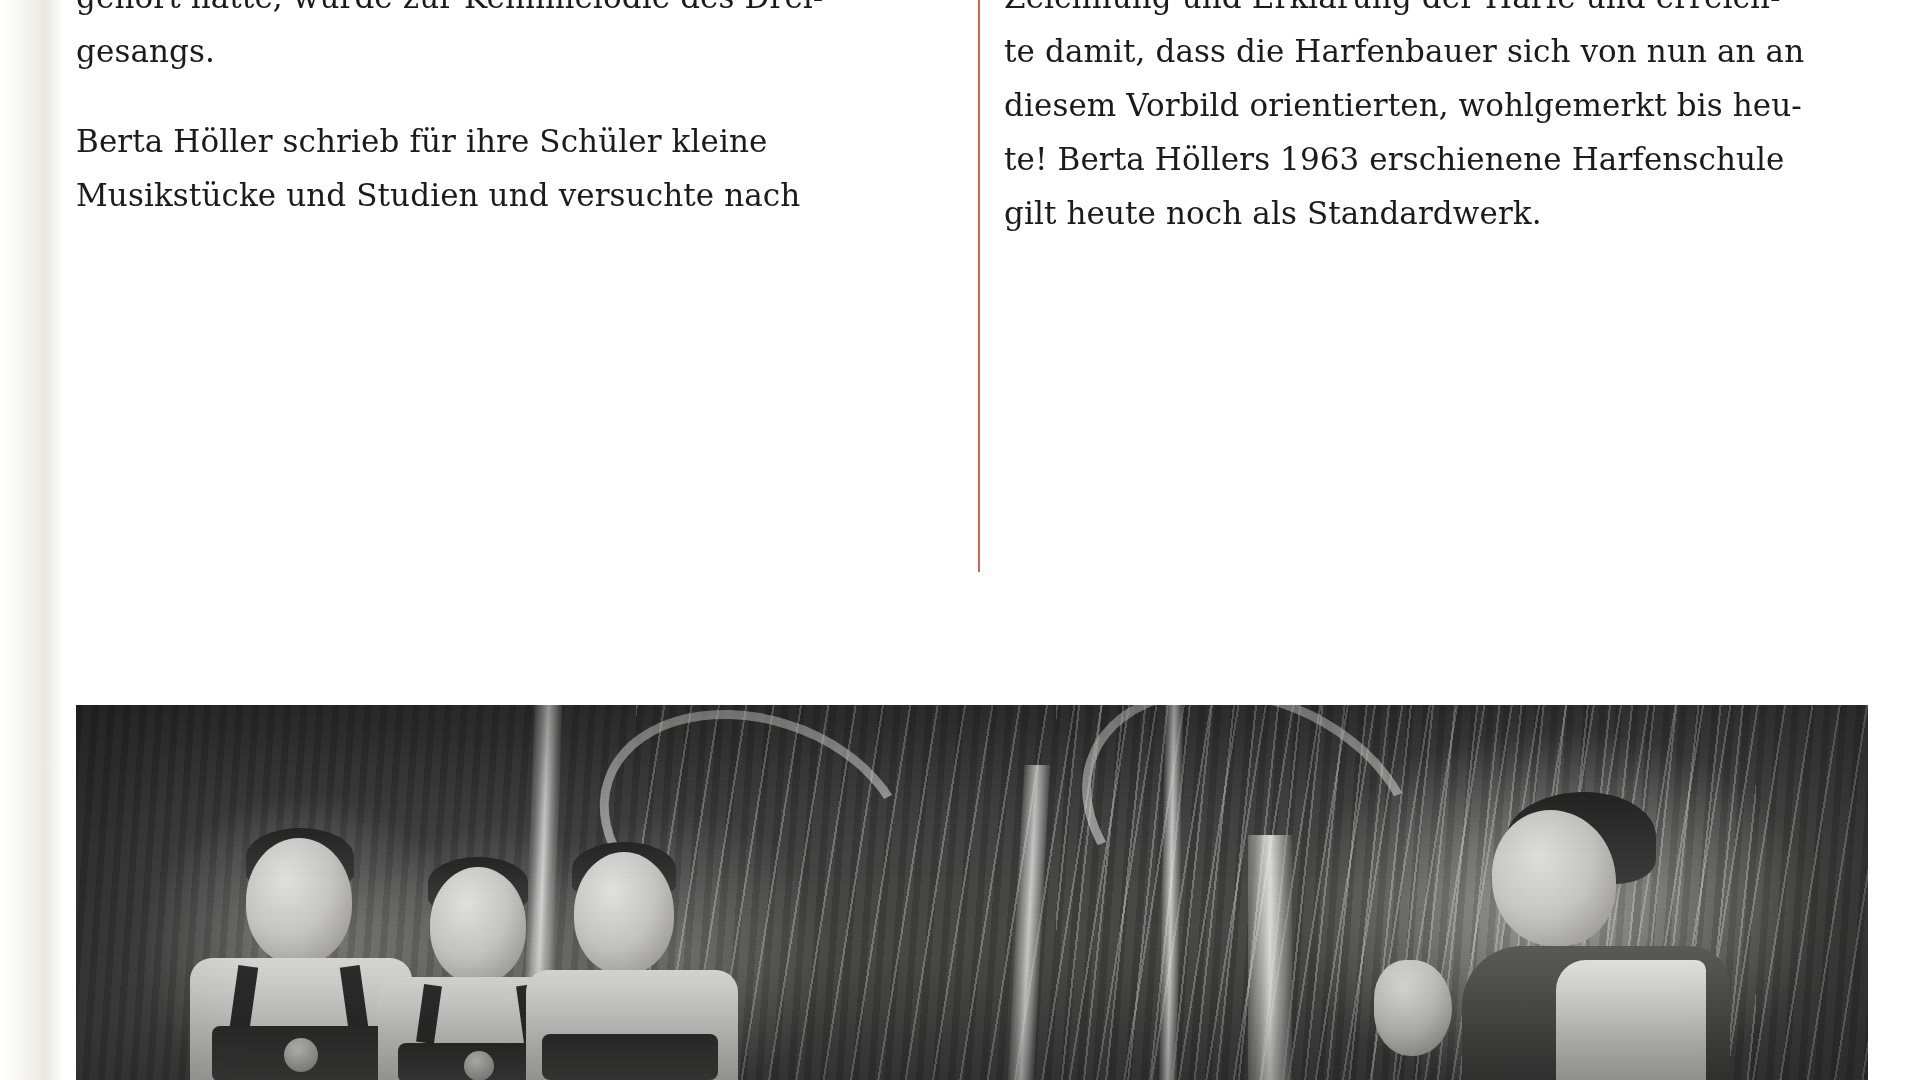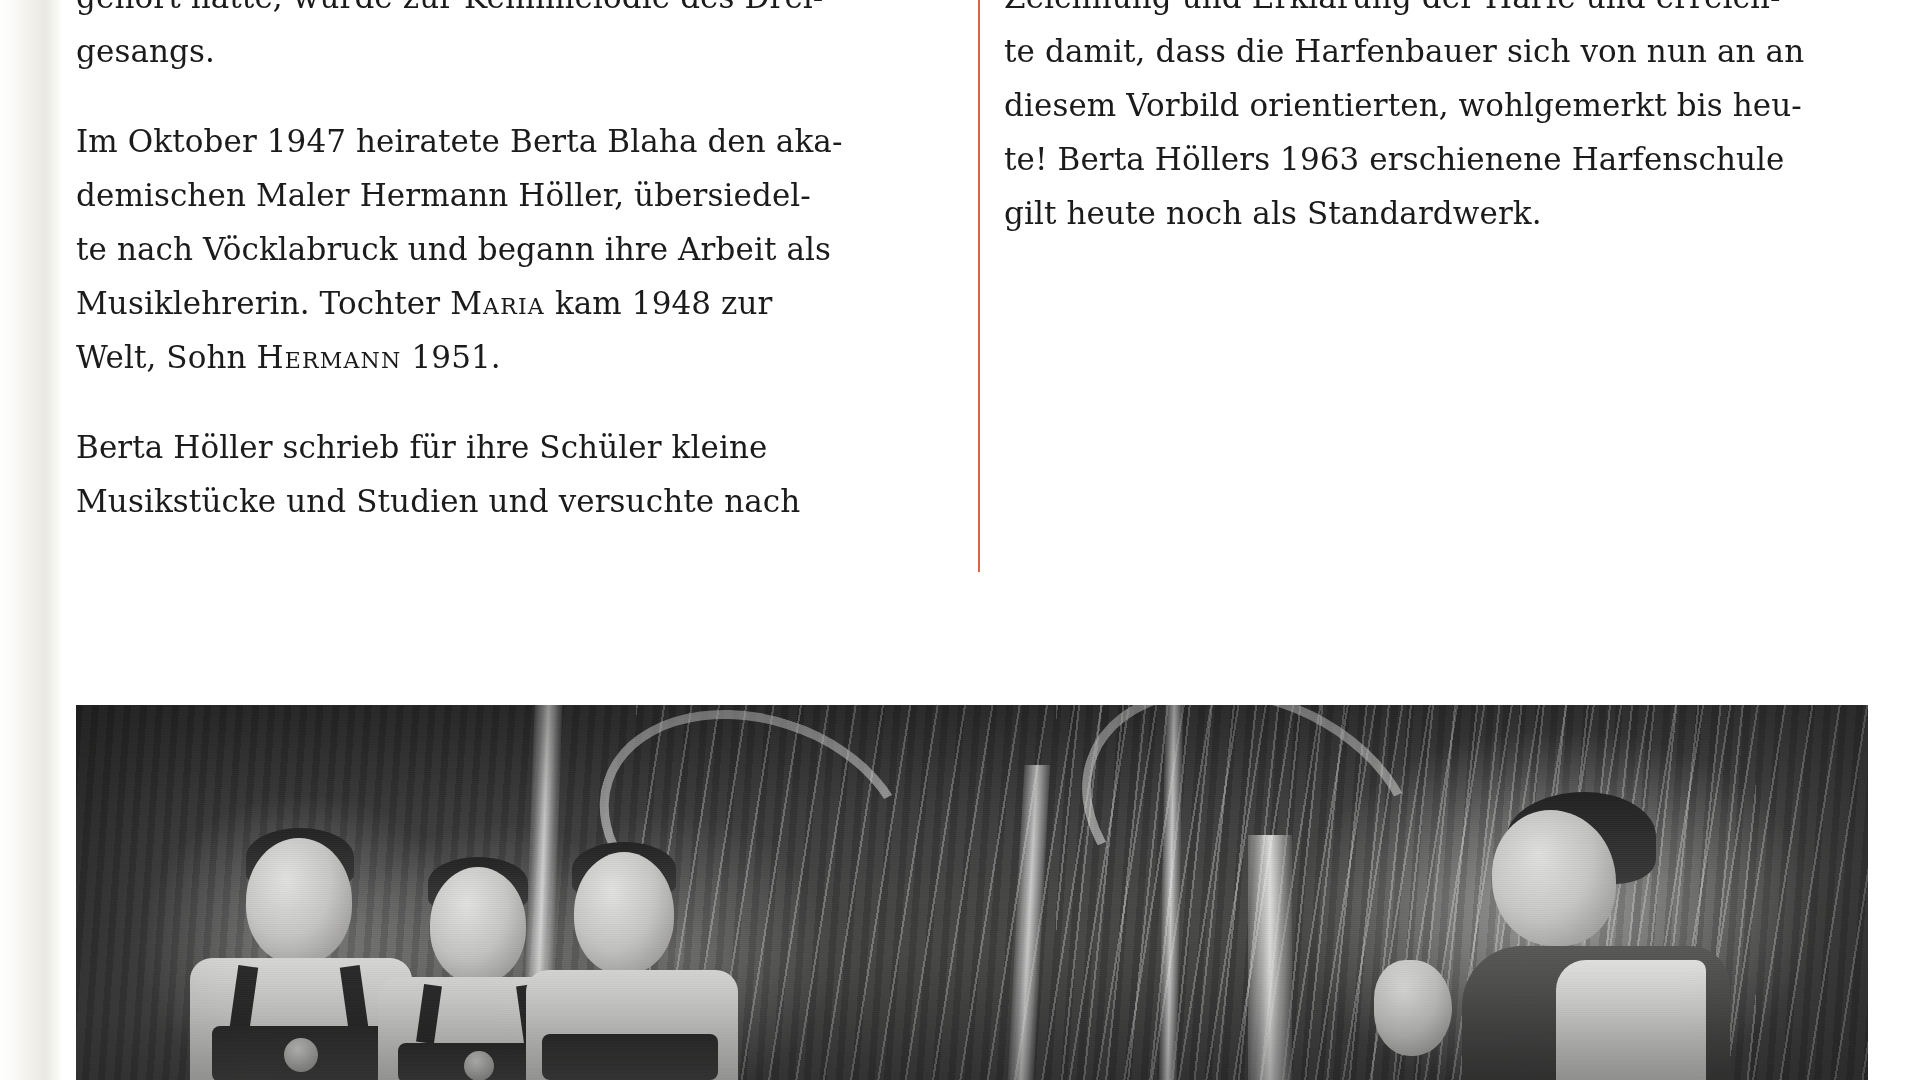--- a/index.html
+++ b/index.html
@@ -216,21 +216,20 @@
 <div class="page">
 
   <div class="gutter-shadow"></div>
 
   <div class="columns">
 
     <div class="col-divider"></div>
 
     <div class="col col-left">
       <p class="para clipped-top">gehört hatte, wurde zur Kennmelodie des Drei-<br>gesangs.</p>
-      <p class="para">Im Oktober 1947 heiratete Berta Blaha den aka-<br>demischen Maler Hermann Höller, übersiedel-<br>te nach Vöcklabruck und begann ihre Arbeit als<br>Musiklehrerin. Tochter <span class="smallcaps">Maria</span> kam 1948 zur<br>Welt, Sohn <span class="smallcaps">Hermann</span> 1951.</p>
       <p class="para">Berta Höller schrieb für ihre Schüler kleine<br>Musikstücke und Studien und versuchte nach</p>
     </div>
 
     <div class="col col-right">
       <p class="para clipped-top">Zeichnung und Erklärung der Harfe und erreich-<br>te damit, dass die Harfenbauer sich von nun an an<br>diesem Vorbild orientierten, wohlgemerkt bis heu-<br>te! Berta Höllers 1963 erschienene Harfenschule<br>gilt heute noch als Standardwerk.</p>
     </div>
 
   </div>
 
   <div class="photo-wrap">

